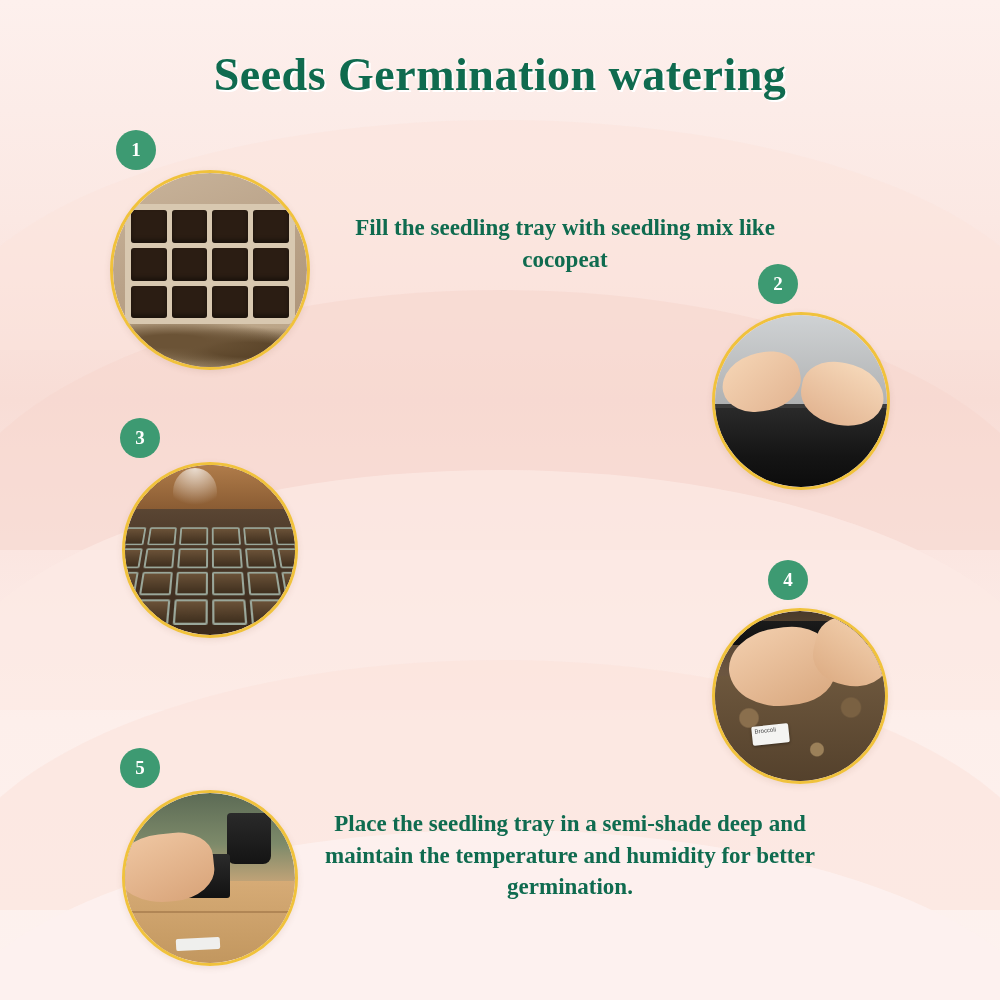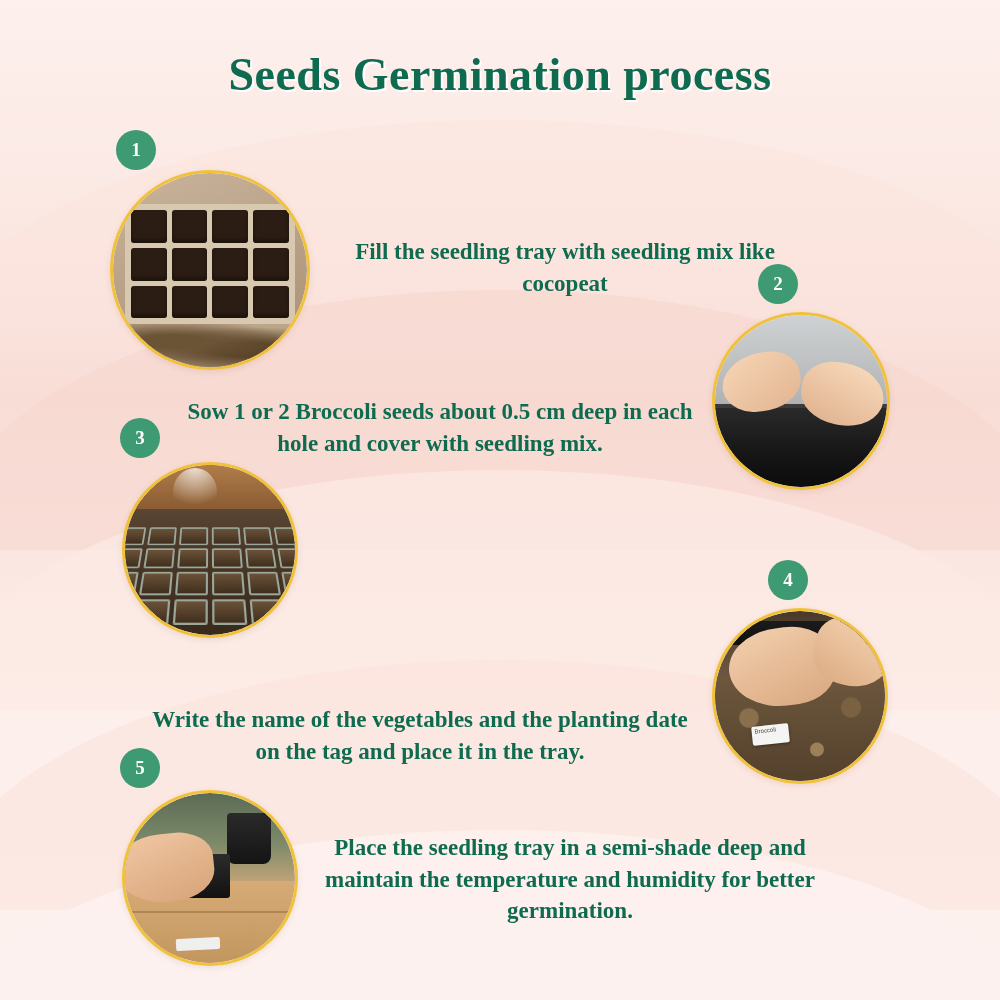--- a/index.html
+++ b/index.html
@@ -84,21 +84,20 @@
 
   .caption {
     position: absolute;
     color: #0f6b4f;
     font-size: 23px;
     font-weight: bold;
     line-height: 1.38;
     text-align: center;
     z-index: 5;
     font-family: "Liberation Serif", serif;
-    margin-top: 24px;
   }
 
   
   .img1-bg {
     position: absolute; inset: 0;
     background: linear-gradient(160deg,#c9b49b 0%,#b9a288 45%,#a98f73 100%);
   }
   .img1-tray {
     position: absolute;
     left: 6%; top: 16%;
@@ -264,21 +263,21 @@
 <body>
 
 <div class="poster">
 
   <div class="wave w1"></div>
   <div class="wave w2"></div>
   <div class="wave w3"></div>
   <div class="wave w4"></div>
   <div class="wave w5"></div>
 
-  <div class="title">Seeds Germination process</div>
+  <div class="title">Seeds Germination watering</div>
 
   <div class="photo" style="left:110px; top:170px; width:200px; height:200px;">
     <div class="inner">
       <div class="img1-bg"></div>
       <div class="img1-tray">
         <div></div>
         <div></div>
         <div></div>
         <div></div>
         <div></div>
@@ -299,21 +298,20 @@
   <div class="photo" style="left:712px; top:312px; width:178px; height:178px;">
     <div class="inner">
       <div class="img2-bg"></div>
       <div class="img2-soil"></div>
       <div class="img2-tray"></div>
       <div class="hand-a"></div>
       <div class="hand-b"></div>
     </div>
   </div>
   <div class="badge" style="left:758px; top:264px;">2</div>
-  <div class="caption" style="left:180px; top:372px; width:520px;">Sow 1 or 2 Broccoli seeds about 0.5 cm deep in each hole and cover with seedling mix.</div>
 
   <div class="photo" style="left:122px; top:462px; width:176px; height:176px;">
     <div class="inner">
       <div class="img3-bg"></div>
       <div class="img3-wood"></div>
       <div class="img3-grid">
         <div></div>
           <div></div>
         <div></div>
           <div></div>
@@ -349,21 +347,20 @@
       <div class="img4-trayedge"></div>
       <div class="img4-soil"></div>
       <div class="img4-hand"></div>
       <div class="img4-hand2"></div>
       <div class="img4-tag">
         <span>Broccoli</span>
       </div>
     </div>
   </div>
   <div class="badge" style="left:768px; top:560px;">4</div>
-  <div class="caption" style="left:140px; top:680px; width:560px;">Write the name of the vegetables and the planting date on the tag and place it in the tray.</div>
 
   <div class="photo" style="left:122px; top:790px; width:176px; height:176px;">
     <div class="inner">
       <div class="img5-bg"></div>
       <div class="img5-pot"></div>
       <div class="img5-bench"></div>
       <div class="img5-tray"></div>
       <div class="img5-hand"></div>
       <div class="img5-label"></div>
     </div>

